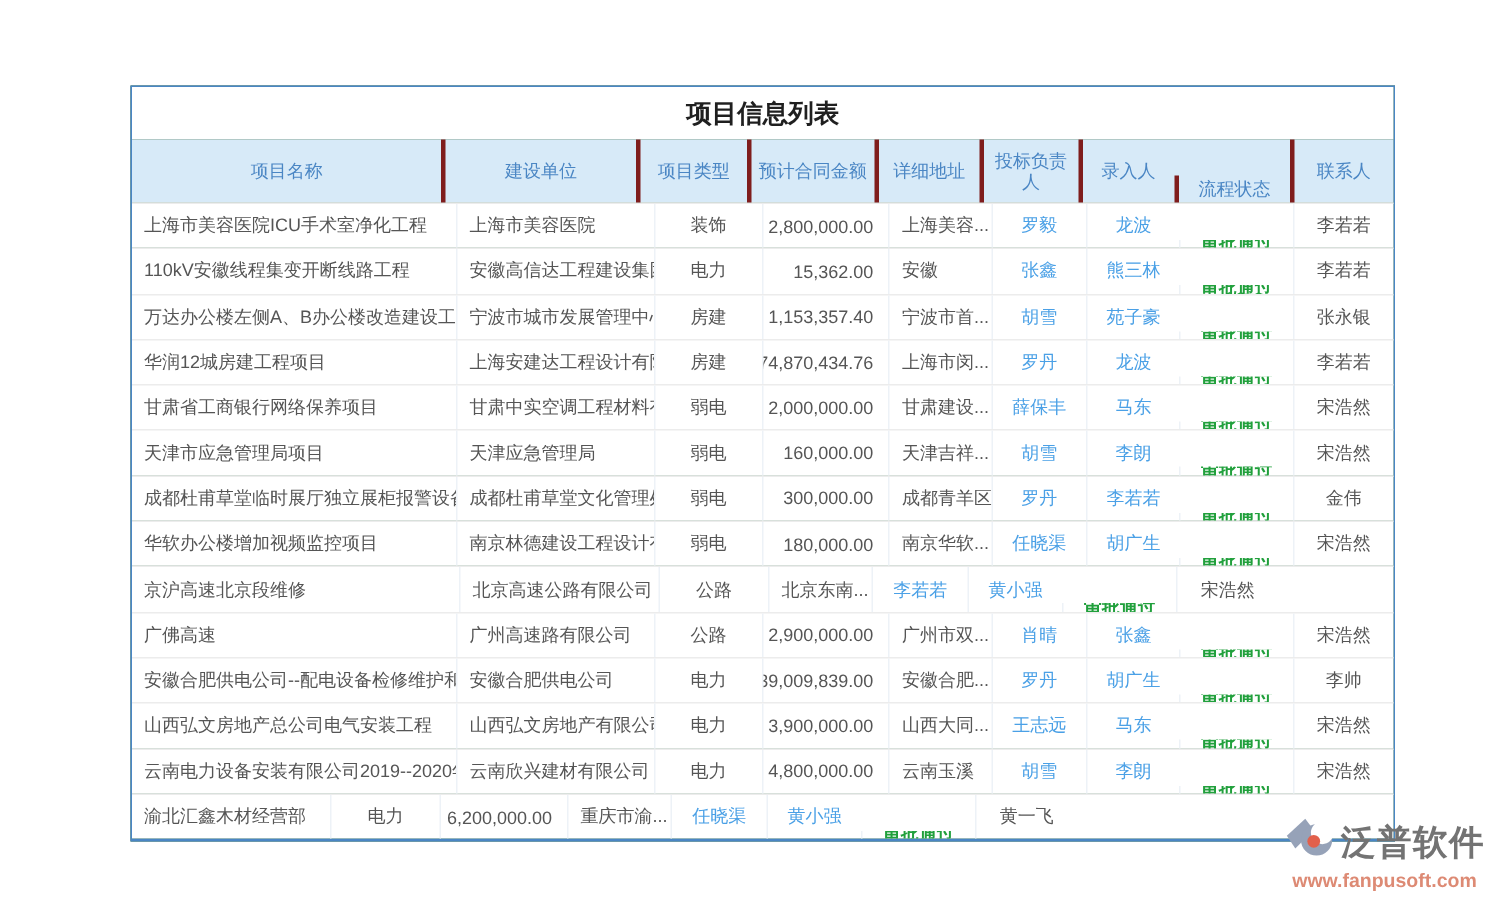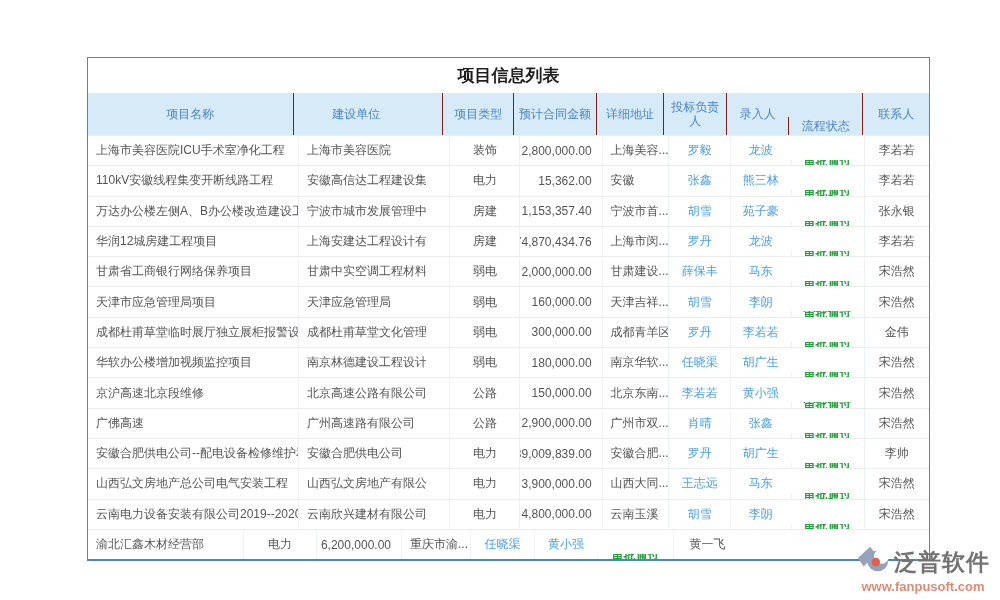--- a/index.html
+++ b/index.html
@@ -8,40 +8,40 @@
 
   .table-wrap { position:absolute; left:87px; top:57px; width:841px;
                 border:1px solid #4a86c4; border-bottom-width:2px; background:#14532d; }
 
   .title-bar { height:35px; display:flex; align-items:center; justify-content:center;
                font-size:17px; font-weight:bold; color:#1f1f1f; background:#fff; }
 
   .thead { display:flex; background:#d7eaf8; color:#4a86c4; font-size:12px;
            min-height:35px; align-items:stretch; }
   .th { display:flex; align-items:center; justify-content:center; text-align:center;
-        line-height:14px; border-left:1px solid #7f1d1d; padding:2px 2px; }
+        line-height:14px; border-left:3px solid #7f1d1d; padding:2px 2px; }
   .th:first-child { border-left:none; }
 
   .tr { display:flex; height:29.3px; border-top:1px solid #ececec; background:#fff;
         font-size:12px; color:#555; align-items:stretch; }
   .td { display:flex; align-items:center; overflow:hidden; white-space:nowrap;
         border-left:1px solid #edf2f7; }
   .td:first-child { border-left:none; }
 
   .cell-left   { justify-content:flex-start; padding-left:8px; padding-right:4px; }
   .cell-center { justify-content:center; }
   .cell-right  { justify-content:flex-end; padding-right:10px; }
 
   .link   { color:#4aa0e6; cursor:pointer; }
   .status { color:#21a03c; font-weight:bold; }
 
   
   .col-name    { width:218px; } .cell-left.col-name    { width:206px; }
   .col-unit    { width:132px; } .cell-left.col-unit    { width:120px; }
-  .col-type    { width:72px;margin-left:23px;  }
+  .col-type    { width:72px;  }
   .col-amount  { width:84px;  } .cell-right.col-amount { width:74px; }
   .col-addr    { width:68px;  } .cell-left.col-addr    { width:56px; }
   .col-bid     { width:63px;  }
   .col-entry   { width:62px;  }
   .col-status  { width:75px;margin-top:24px;  }
   .col-contact { width:67px;  }
 
   .footer { position:absolute; right:10px; bottom:6px; text-align:center; }
   .footer-top { display:flex; align-items:center; justify-content:flex-end; gap:4px; }
   .brand { font-size:23px; font-weight:bold; color:#737373; letter-spacing:1px; }
@@ -151,21 +151,20 @@
     <div class="td col-addr cell-left">南京华软...</div>
     <div class="td col-bid cell-center link">任晓渠</div>
     <div class="td col-entry cell-center link">胡广生</div>
     <div class="td col-status cell-center status">审批通过</div>
     <div class="td col-contact cell-center">宋浩然</div>
   </div>
       <div class="tr">
     <div class="td col-name cell-left">京沪高速北京段维修</div>
     <div class="td col-unit cell-left">北京高速公路有限公司</div>
     <div class="td col-type cell-center">公路</div>
-    <div class="td col-amount cell-right">150,000.00</div>
     <div class="td col-addr cell-left">北京东南...</div>
     <div class="td col-bid cell-center link">李若若</div>
     <div class="td col-entry cell-center link">黄小强</div>
     <div class="td col-status cell-center status">审批通过</div>
     <div class="td col-contact cell-center">宋浩然</div>
   </div>
       <div class="tr">
     <div class="td col-name cell-left">广佛高速</div>
     <div class="td col-unit cell-left">广州高速路有限公司</div>
     <div class="td col-type cell-center">公路</div>

